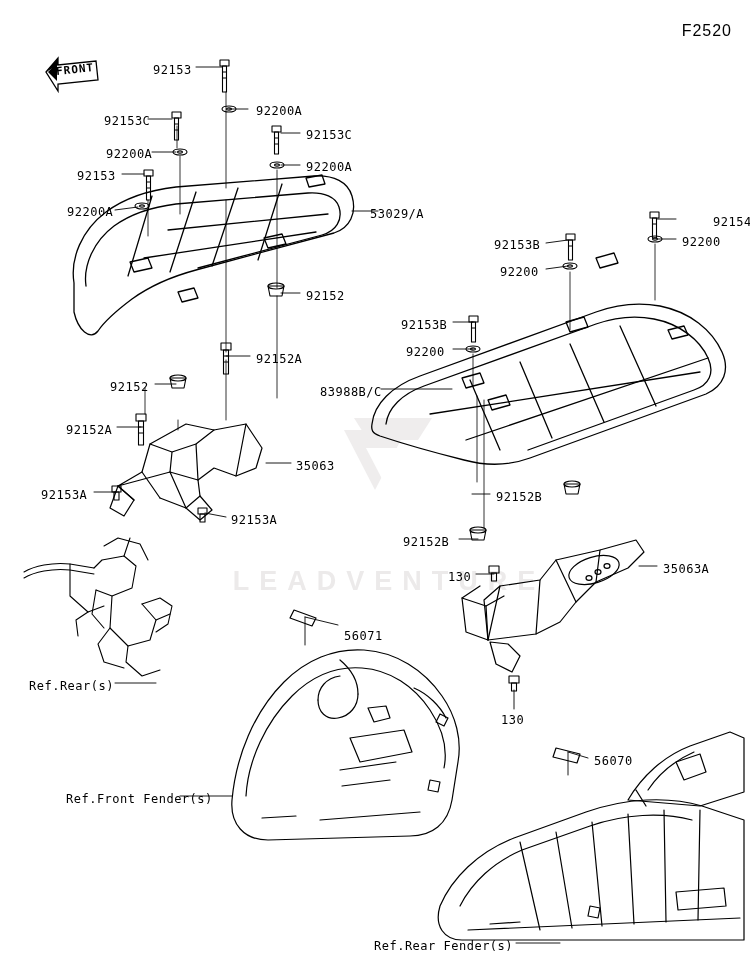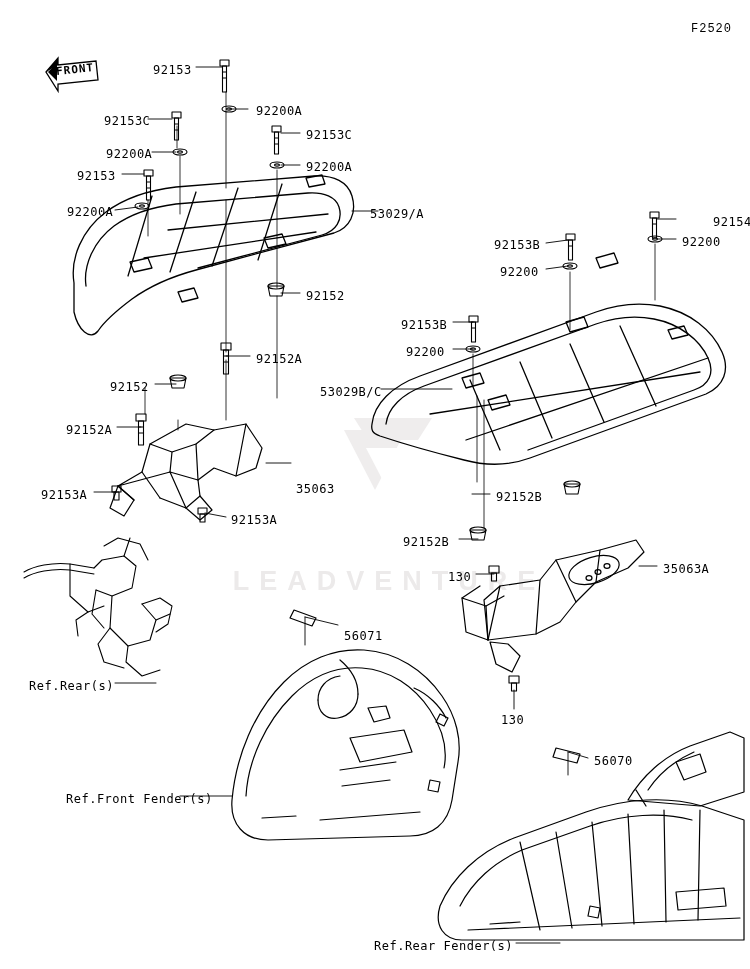--- a/index.html
+++ b/index.html
@@ -17,22 +17,22 @@
     position:absolute;
     font-family:"DejaVu Sans Mono", monospace;
     font-size:12px;
     letter-spacing:0.5px;
     color:#000;
     white-space:nowrap;
   }
   .code{
     position:absolute;
     right:18px;top:22px;
-    font-family:Liberation Mono, monospace;
-    font-size:12px;
+    font-family:Liberation Sans, sans-serif;
+    font-size:16px;
     letter-spacing:1px;
   }
   .footer{
     position:absolute;
     width:100%;
     text-align:center;
     bottom:6px;
     font-family:"DejaVu Sans Mono", monospace;
     font-size:10.5px;
     color:#111;
@@ -417,24 +417,24 @@
       <div class="lbl" style="left: 67px; top: 205px;">92200A</div>
       <div class="lbl" style="left: 370px; top: 207px;">53029/A</div>
       <div class="lbl" style="left: 682px; top: 215px; margin-left: 31px;">92154</div>
       <div class="lbl" style="left: 494px; top: 238px;">92153B</div>
       <div class="lbl" style="left: 682px; top: 235px;">92200</div>
       <div class="lbl" style="left: 500px; top: 265px;">92200</div>
       <div class="lbl" style="left: 306px; top: 289px;">92152</div>
       <div class="lbl" style="left: 401px; top: 318px;">92153B</div>
       <div class="lbl" style="left: 406px; top: 345px;">92200</div>
       <div class="lbl" style="left: 256px; top: 352px;">92152A</div>
-      <div class="lbl" style="left: 320px; top: 385px;">53029B/C</div>
+      <div class="lbl" style="left: 320px; top: 385px;">83988B/C</div>
       <div class="lbl" style="left: 110px; top: 380px;">92152</div>
       <div class="lbl" style="left: 66px; top: 423px;">92152A</div>
-      <div class="lbl" style="left: 296px; top: 482px;">35063</div>
+      <div class="lbl" style="left: 296px; top: 459px;">35063</div>
       <div class="lbl" style="left: 41px; top: 488px;">92153A</div>
       <div class="lbl" style="left: 496px; top: 490px;">92152B</div>
       <div class="lbl" style="left: 231px; top: 513px;">92153A</div>
       <div class="lbl" style="left: 403px; top: 535px;">92152B</div>
       <div class="lbl" style="left: 663px; top: 562px;">35063A</div>
       <div class="lbl" style="left: 448px; top: 570px;">130</div>
       <div class="lbl" style="left: 344px; top: 621px; margin-top: 8px;">56071</div>
       <div class="lbl" style="left: 29px; top: 679px;">Ref.Rear(s)</div>
       <div class="lbl" style="left: 501px; top: 713px;">130</div>
       <div class="lbl" style="left: 594px; top: 754px;">56070</div>

